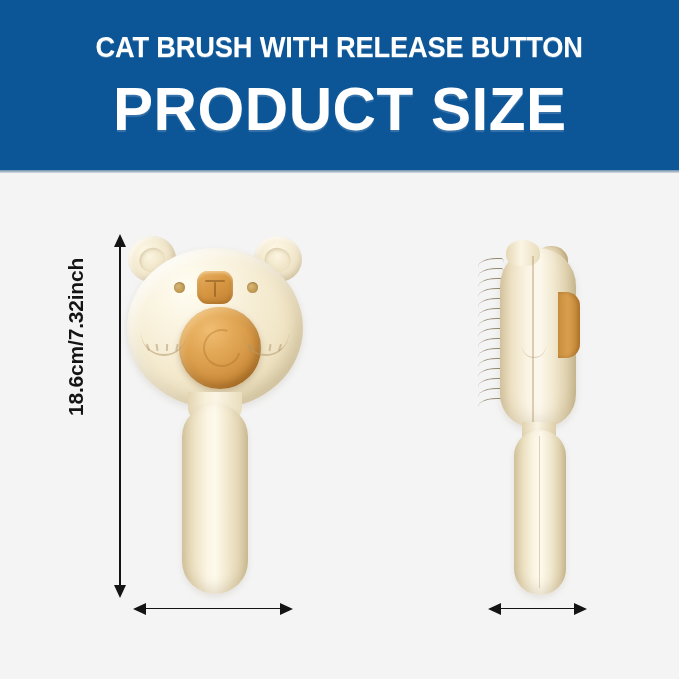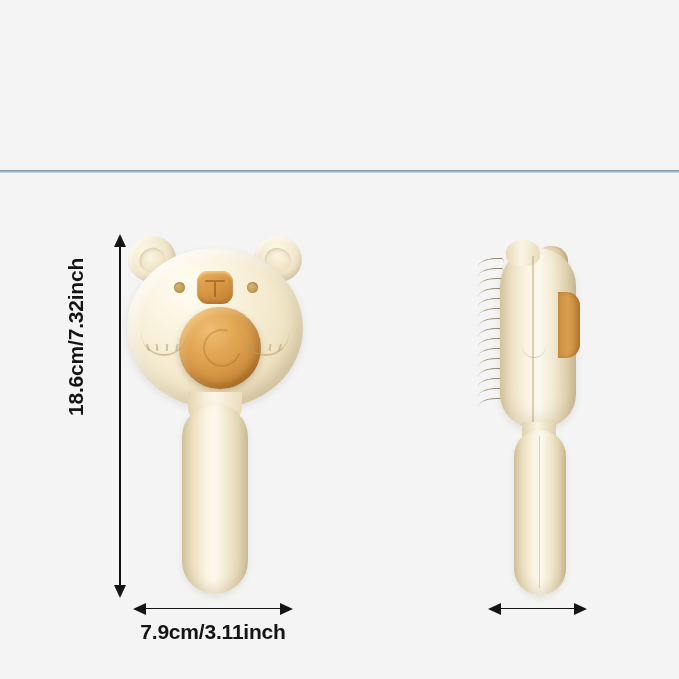--- a/index.html
+++ b/index.html
@@ -410,20 +410,26 @@
     text-align: center;
   }
   #dim-h-label-front { left: 133px; width: 160px; }
   #dim-h-label-side  { left: 473px; width: 130px; }
 </style>
 </head>
 <body>
 
 <div class="page">
 
+  <div class="banner">
+    <div class="banner-inner">
+      <div class="banner-sub">CAT BRUSH WITH RELEASE BUTTON</div>
+      <div class="banner-title">PRODUCT SIZE</div>
+    </div>
+  </div>
   <div class="banner-edge"></div>
 
   <div class="product" id="front-view">
 
     <div class="fv-ear left">
       <div class="fv-ear-inner"></div>
     </div>
     <div class="fv-ear right">
       <div class="fv-ear-inner"></div>
     </div>
@@ -498,21 +504,20 @@
     <div class="dim-v-line"></div>
     <div class="arrow-down"></div>
   </div>
   <div class="dim-v-label">18.6cm/7.32inch</div>
 
   <div class="dim-h" id="dim-h-front">
     <div class="arrow-left"></div>
     <div class="dim-h-line"></div>
     <div class="arrow-right"></div>
   </div>
-  <div class="dim-h-label" id="dim-h-label-front">7.9cm/3.11inch</div>
 
   <div class="dim-h" id="dim-h-side">
     <div class="arrow-left"></div>
     <div class="dim-h-line"></div>
     <div class="arrow-right"></div>
   </div>
 
 </div>
 
 </body></html>

